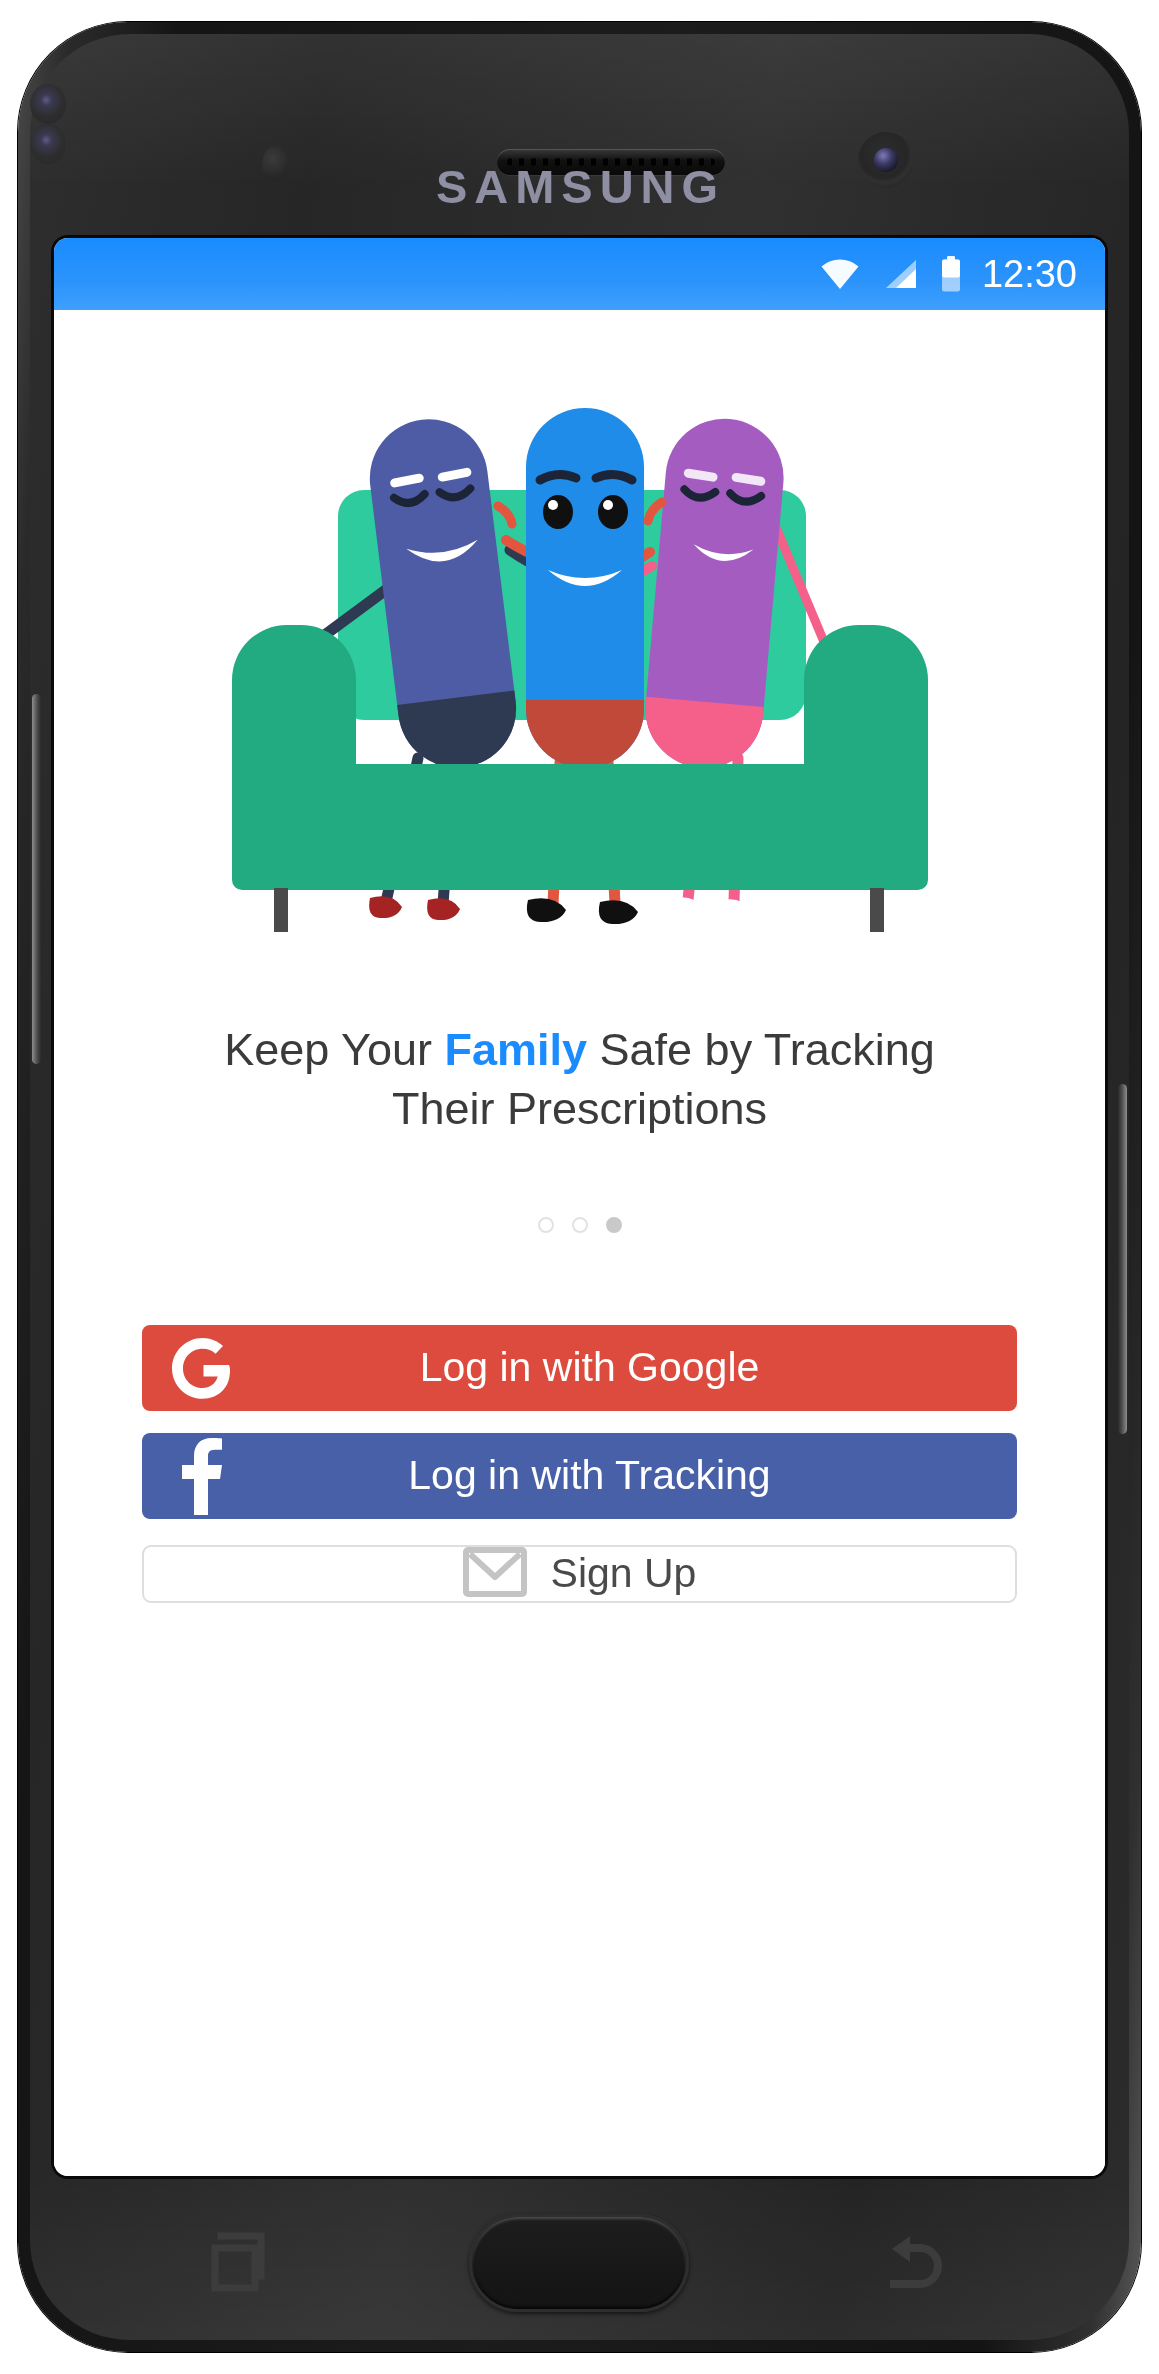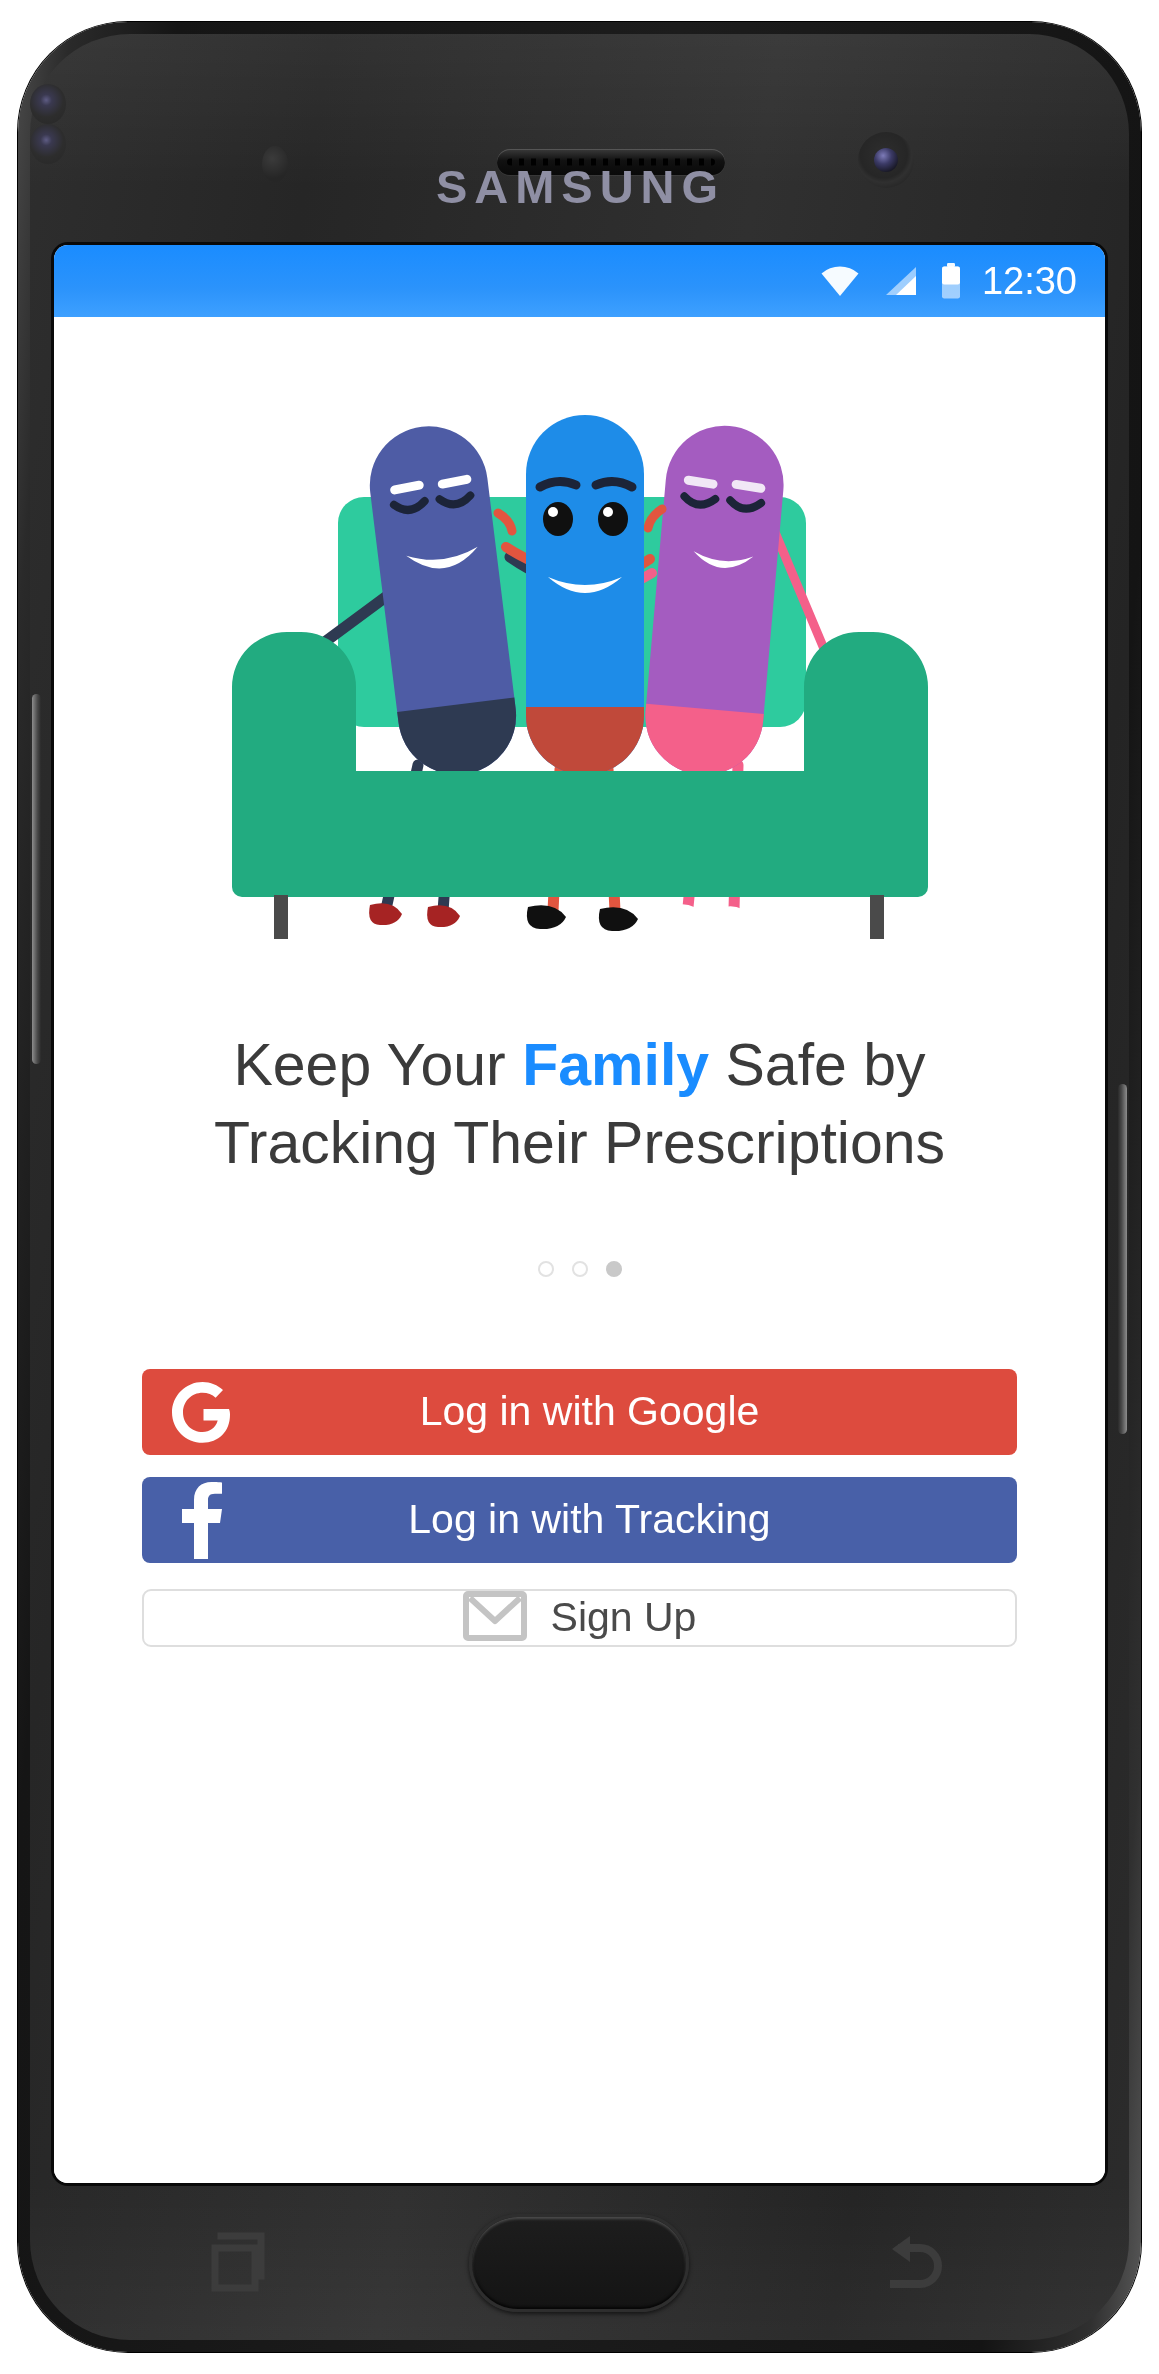--- a/index.html
+++ b/index.html
@@ -100,21 +100,21 @@
     font-family: "Liberation Sans", sans-serif;
     font-size: 47px;
     font-weight: bold;
     letter-spacing: 7px;
     color: #8f8fa4;
   }
 
   
   #screen {
     position: absolute;
-    left: 36px; top: 223px;
+    left: 36px; top: 216px;
     width: 1051px; height: 1938px;
     border-radius: 14px;
     background: #ffffff;
     overflow: hidden;
     box-shadow: 0 0 0 3px #090909;
   }
 
   
   #status-bar {
     position: relative;
@@ -147,21 +147,21 @@
     width: 740px; height: 580px;
     position: relative;
   }
   #illustration { width: 100%; height: 100%; display: block; }
 
   
   #headline {
     margin-top: 60px;
     width: 780px;
     text-align: center;
-    font-size: 59px;
+    font-size: 45px;
     line-height: 1.32;
     color: #3b3b3b;
     font-weight: 400;
     font-family: "Liberation Sans", sans-serif;
   }
   #headline .accent { color: #1a8cff; font-weight: bold; }
 
   
   #page-dots {
     margin-top: 78px;

